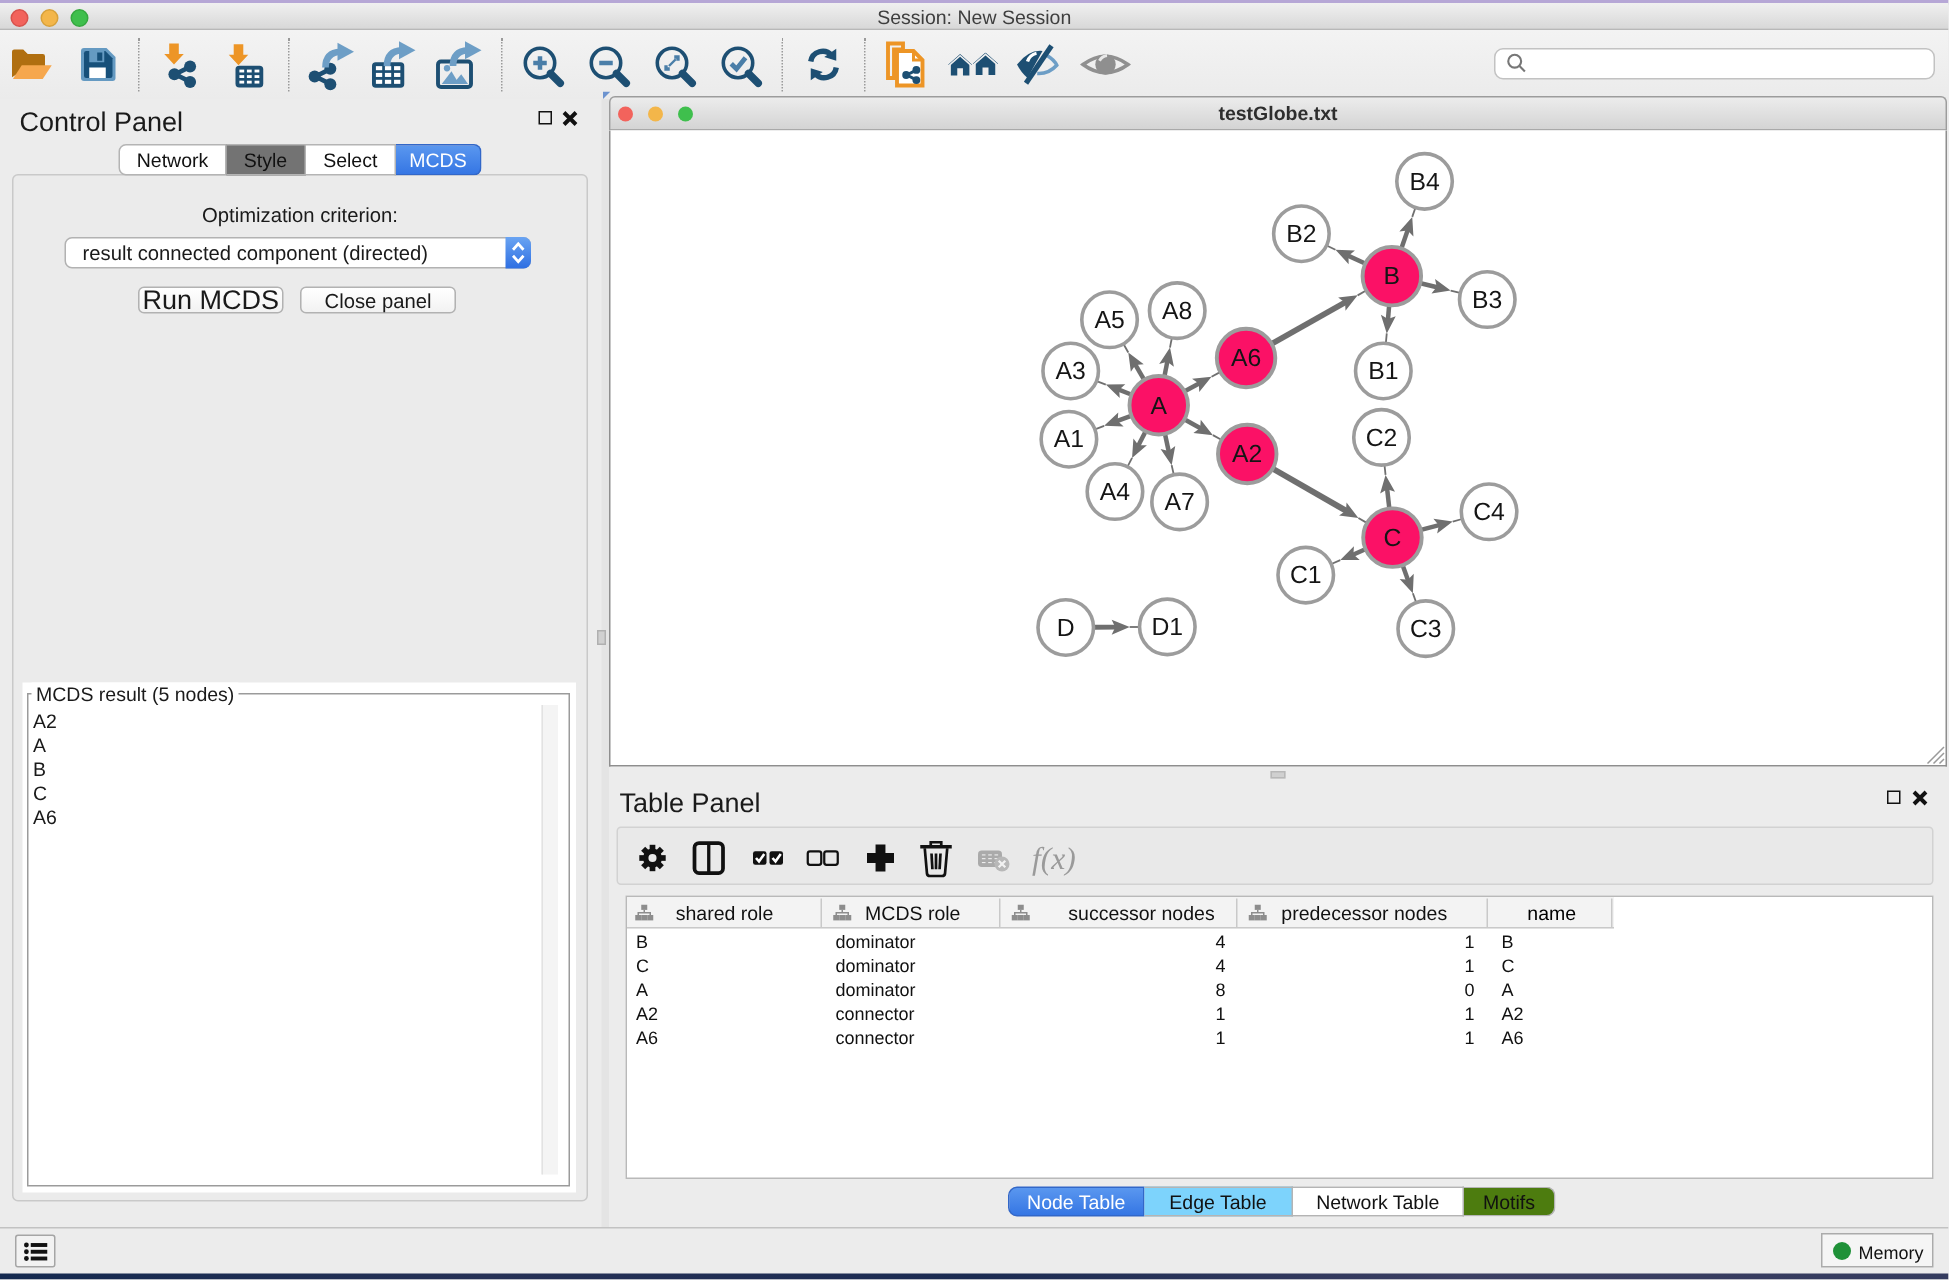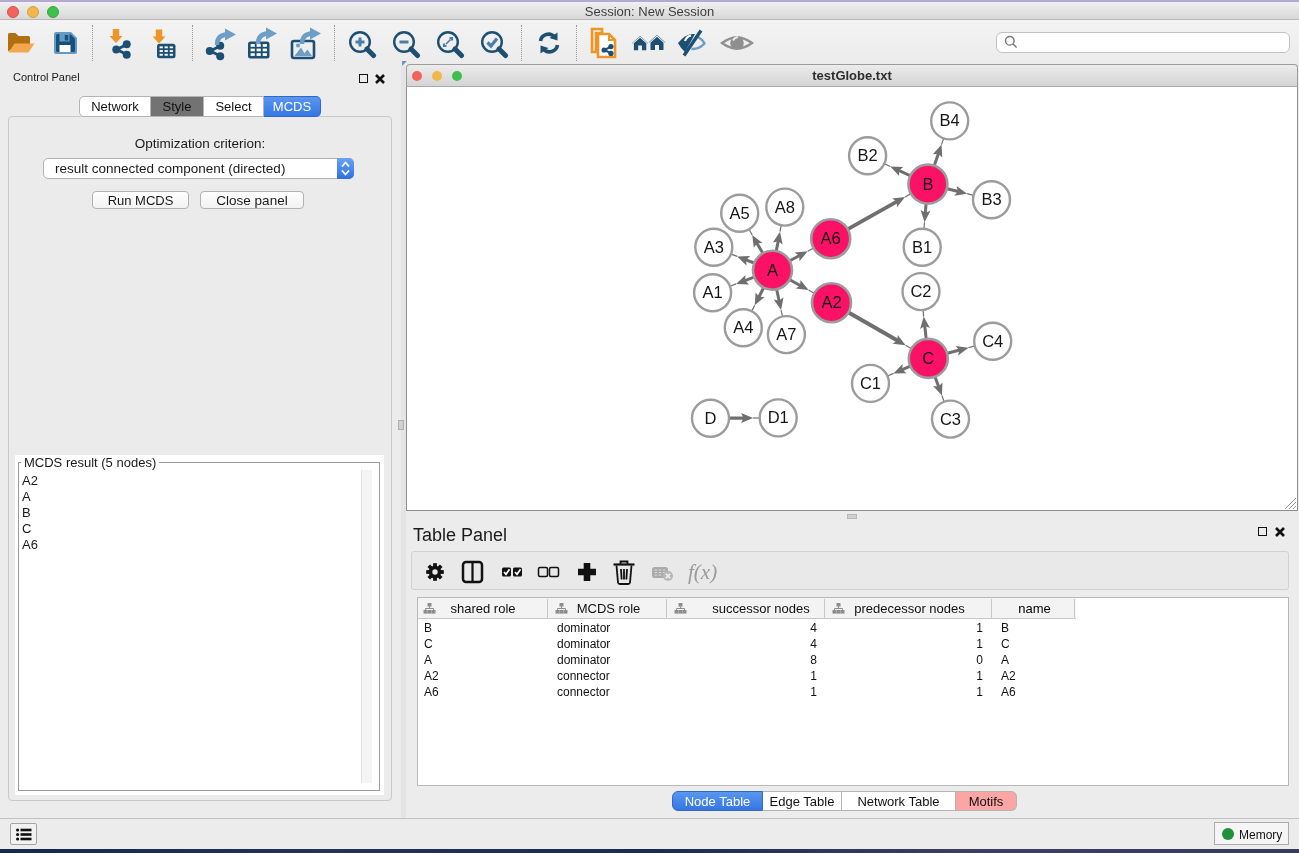--- a/index.html
+++ b/index.html
@@ -143,21 +143,21 @@
 <path d="M2 12 Q 17 1 32 12 Q 17 23 2 12 Z" fill="none" stroke="#909090" stroke-width="2.4"></path>
 <circle cx="17" cy="12" r="6.8" fill="#8f8f8f"></circle>
 <path d="M13 9.5 Q 14.5 6.5 18 6" stroke="#e8e8e8" stroke-width="2" fill="none"></path>
   </svg>
 <div class="abs" style="left:996px;top:32px;width:294px;height:21px;background:#fff;border:1px solid #c2c2c2;border-radius:6px"></div>
 <svg class="abs" style="left:1004px;top:35px" width="14" height="14" viewBox="0 0 14 14">
     <circle cx="5.8" cy="5.8" r="4.3" fill="none" stroke="#777" stroke-width="1.4"></circle>
     <line x1="9" y1="9" x2="12.6" y2="12.6" stroke="#777" stroke-width="1.4"></line>
   </svg>
 
-<div class="abs" style="left:13px;top:71px;font-size:11px;color:#1a1a1a">Control Panel</div>
+<div class="abs" style="left:13px;top:71px;font-size:18px;color:#1a1a1a">Control Panel</div>
 <div class="abs" style="left:359px;top:74px;width:9px;height:9px;border:1.6px solid #111"></div>
 <svg class="abs" style="left:374px;top:73px" width="12" height="12" viewBox="0 0 12 12">
     <path d="M2 2 L10 10 M10 2 L2 10" stroke="#111" stroke-width="2.6"></path>
   </svg>
 
 <div class="abs" style="left:8px;top:116px;width:384px;height:685px;background:#ebebeb;border:1px solid #c9c9c9;border-radius:4px"></div>
 
 <div class="abs" style="left:79px;top:96px;height:21px;display:flex;font-size:13px;">
  <div style="width:72px;background:#fff;border:1px solid #b4b4b4;border-radius:5px 0 0 5px;text-align:center;line-height:20px;color:#111">Network</div>
  <div style="width:53px;background:#737373;border:1px solid #b4b4b4;border-left:none;text-align:center;line-height:20px;color:#111">Style</div>
@@ -168,21 +168,21 @@
 <div class="abs" style="left:0;top:136px;width:400px;text-align:center;font-size:13.5px;color:#1a1a1a">Optimization criterion:</div>
 
 <div class="abs" style="left:43px;top:158px;width:311px;height:21px;background:#fff;border:1px solid #b2b2b2;border-radius:5px"></div>
 <div class="abs" style="left:55px;top:161px;font-size:13.5px;color:#1a1a1a">result connected component (directed)</div>
 <div class="abs" style="left:337px;top:158px;width:17px;height:21px;background:linear-gradient(#6aa4f2,#2e6fe2);border-radius:0 5px 5px 0"></div>
 <svg class="abs" style="left:340px;top:161px" width="11" height="15" viewBox="0 0 11 15">
     <path d="M2 5.5 L5.5 1.5 L9 5.5" fill="none" stroke="#fff" stroke-width="1.8"></path>
     <path d="M2 9.5 L5.5 13.5 L9 9.5" fill="none" stroke="#fff" stroke-width="1.8"></path>
   </svg>
 
-<div class="abs" style="left:92px;top:191px;width:97px;height:18px;background:linear-gradient(#fff,#f2f2f2);border:1px solid #b2b2b2;border-radius:4px;text-align:center;font-size:13px;line-height:17px;color:#1a1a1a">Run MCDS</div>
+<div class="abs" style="left:92px;top:191px;width:97px;height:18px;background:linear-gradient(#fff,#f2f2f2);border:1px solid #b2b2b2;border-radius:4px;text-align:center;font-size:18px;line-height:17px;color:#1a1a1a">Run MCDS</div>
 <div class="abs" style="left:200px;top:191px;width:104px;height:18px;background:linear-gradient(#fff,#f2f2f2);border:1px solid #b2b2b2;border-radius:4px;text-align:center;font-size:13.5px;line-height:17px;color:#1a1a1a">Close panel</div>
 
 <div class="abs" style="left:15px;top:455px;width:369px;height:340px;background:#fff"></div>
 <div class="abs" style="left:18px;top:462px;width:362px;height:329px;border:1px solid #9b9b9b"></div>
 <div class="abs" style="left:21px;top:455px;background:#fff;padding:0 3px;font-size:13px;color:#1a1a1a">MCDS result (5 nodes)</div>
 <div class="abs" style="left:361px;top:470px;width:11px;height:313px;background:#f4f4f4;border-left:1px solid #e2e2e2"></div>
 <div class="abs" style="left:22px;top:473px;font-size:13px;line-height:16px;color:#1a1a1a">A2<br>A<br>B<br>C<br>A6</div>
 
 <div class="abs" style="left:401px;top:66px;width:5px;height:753px;background:#e4e4e4"></div>
 <div class="abs" style="left:406px;top:64px;width:892px;height:23px;background:linear-gradient(#ececec,#d4d4d4);border:1px solid #9c9c9c;border-bottom:1px solid #a9a9a9;border-radius:4px 4px 0 0"></div>
@@ -418,23 +418,23 @@
 <div style="position:absolute;left:826px;top:669px;width:157px;text-align:right;font-size:12px;color:#111">1</div>
 <div style="position:absolute;left:1001px;top:669px;font-size:12px;color:#111">A2</div>
 <div style="position:absolute;left:424px;top:685px;font-size:12px;color:#111">A6</div>
 <div style="position:absolute;left:557px;top:685px;font-size:12px;color:#111">connector</div>
 <div style="position:absolute;left:668px;top:685px;width:149px;text-align:right;font-size:12px;color:#111">1</div>
 <div style="position:absolute;left:826px;top:685px;width:157px;text-align:right;font-size:12px;color:#111">1</div>
 <div style="position:absolute;left:1001px;top:685px;font-size:12px;color:#111">A6</div>
 
 <div class="abs" style="left:672px;top:791px;height:20px;display:flex;font-size:13px;justify-content:center;">
  <div style="width:91px;background:linear-gradient(#5a97ef,#3576e4);border:1px solid #3267c8;border-radius:6px 0 0 6px;text-align:center;line-height:19px;color:#fff">Node Table</div>
- <div style="width:79px;background:#ffffff;border:1px solid #b4b4b4;border-left:none;text-align:center;line-height:19px;color:#111">Edge Table</div>
+ <div style="width:99px;background:#7dd3fc;border:1px solid #b4b4b4;border-left:none;text-align:center;line-height:19px;color:#111">Edge Table</div>
  <div style="width:114px;background:#fff;border:1px solid #b4b4b4;border-left:none;text-align:center;line-height:19px;color:#111">Network Table</div>
- <div style="width:61px;background:#fca5a5;border:1px solid #b4b4b4;border-left:none;border-radius:0 6px 6px 0;text-align:center;line-height:19px;color:#111">Motifs</div>
+ <div style="width:61px;background:#4d7c0f;border:1px solid #b4b4b4;border-left:none;border-radius:0 6px 6px 0;text-align:center;line-height:19px;color:#111">Motifs</div>
 </div>
 
 <div class="abs" style="left:0;top:818px;width:1299px;height:31px;background:#ececec;border-top:1px solid #c2c2c2"></div>
 <div class="abs" style="left:10px;top:823px;width:27px;height:22px;background:#f2f2f2;border:1px solid #a5a5a5;border-radius:2px"></div>
 <svg class="abs" style="left:16px;top:828px" width="16" height="13" viewBox="0 0 16 13">
 <g fill="#111">
       <circle cx="1.6" cy="2" r="1.6"></circle>
       <circle cx="1.6" cy="6.5" r="1.6"></circle>
       <circle cx="1.6" cy="11" r="1.6"></circle>
 <rect x="4.5" y="0.7" width="11" height="2.6"></rect>

